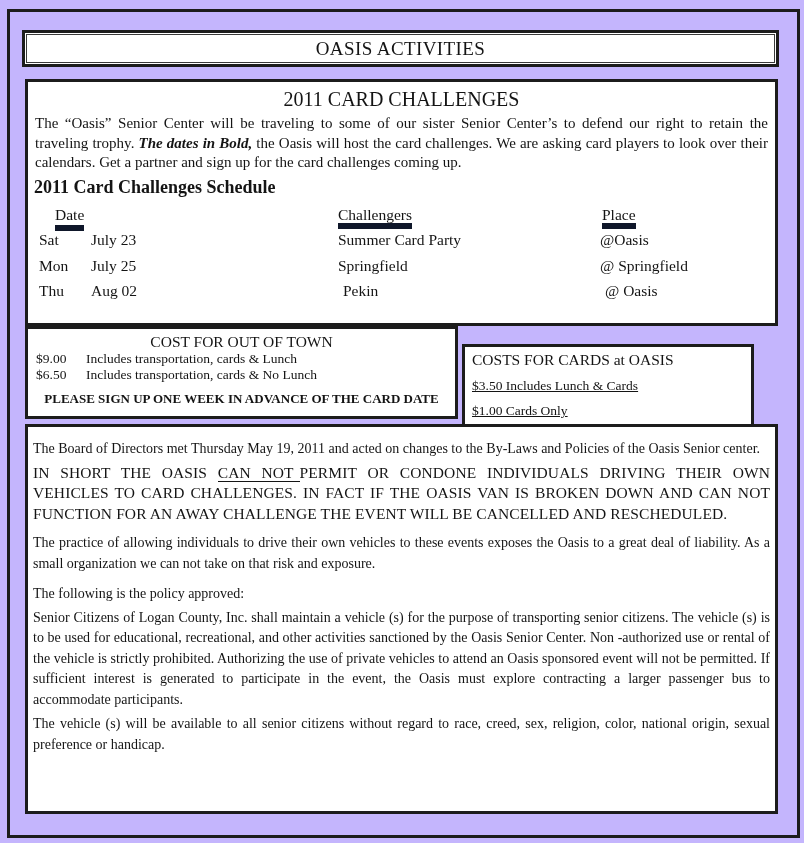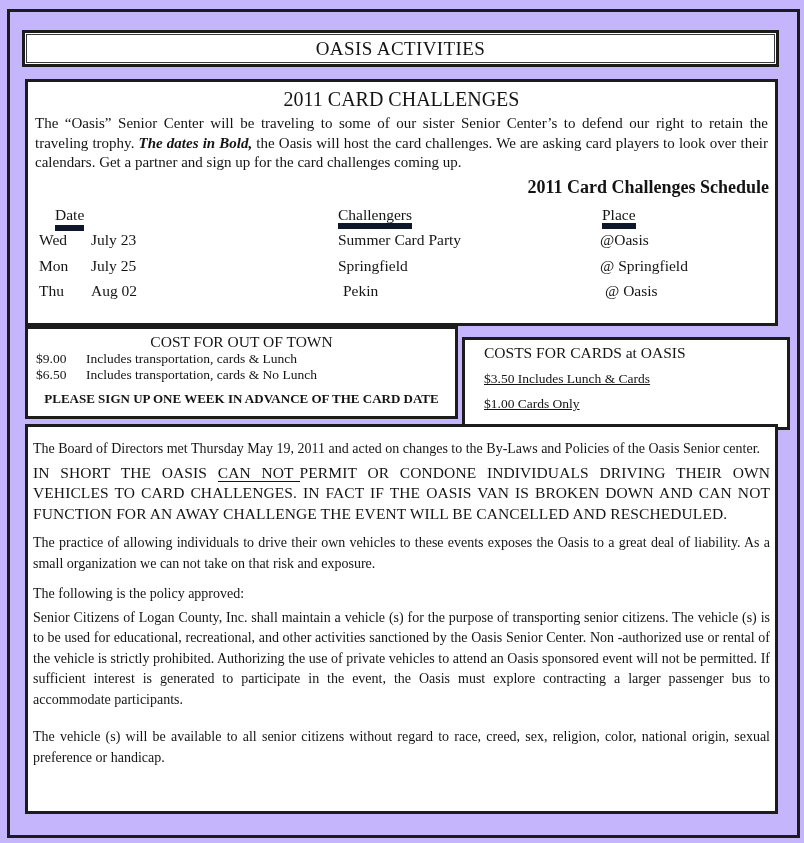--- a/index.html
+++ b/index.html
@@ -20,51 +20,51 @@
     border:1px solid #3a3a3a;margin:1px;height:27px;
     display:flex;align-items:center;justify-content:center;
   }
   .page-title{font-size:19px;letter-spacing:.4px;}
 
   
   .challenges-box{left:25px;top:79px;width:753px;height:247px;padding:4px 6px 0 6px;}
   .challenges-heading{text-align:center;font-size:20px;margin-top:2px;}
   .intro{font-size:15px;line-height:19.5px;text-align:justify;margin-top:3px;padding:0 1px;}
   .intro .bi{font-weight:bold;font-style:italic;}
-  .schedule-heading{text-align:right;font-size:18px;font-weight:bold;margin-top:4px;}
+  .schedule-heading{text-align:left;font-size:18px;font-weight:bold;margin-top:4px;}
   .sched{margin-top:7px;font-size:15.5px;}
   .srow{display:flex;height:25.5px;align-items:flex-start;line-height:20px;}
   .c-daydate{width:304px;display:flex;}
   .c-day{width:52px;padding-left:5px;}
   .c-date{flex:1;}
   .c-chal{width:262px;}
   .c-place{flex:1;}
   .hdr .u{border-bottom:6px solid #0f172a;padding-bottom:0px;}
   .hdr .h-date{margin-left:21px;}
   .hdr .h-place{margin-left:2px;}
 
   
   .cost-left{left:25px;top:326px;width:433px;height:93px;padding:3px 5px;}
-  .cost-right{left:462px;top:337px;width:328px;height:93px;padding:3px 19px;}
+  .cost-right{left:462px;top:344px;width:292px;height:93px;padding:3px 7px;}
   .cost-title-c{text-align:center;font-size:15.5px;margin-top:1px;}
   .cost-title-l{font-size:15.5px;margin-top:1px;}
   .citem{display:flex;font-size:13.5px;margin-top:0;}
   .citem .price{width:50px;padding-left:3px;}
   .citem2{font-size:13.5px;margin-top:9px;text-decoration:underline;}
   .signup-note{font-size:13px;font-weight:bold;text-align:center;margin-top:8px;}
 
   
   .policy-box{left:25px;top:424px;width:753px;height:390px;padding:12px 4px 0 4px;}
   .policy-box p{margin:0;font-size:14px;line-height:20.5px;text-align:justify;padding:0 1px;}
   p.p-caps{font-size:15.5px;margin-top:3px;letter-spacing:.1px;}
   .u-cn{border-bottom:1.5px solid #141414;padding-right:6px;}
   p.p3{margin-top:9px;}
   p.p4{margin-top:10px;text-align:left;}
   p.p5{margin-top:3px;}
-  p.p6{margin-top:17px;}
+  p.p6{margin-top:4px;}
 </style>
 </head>
 <body>
 
 <div class="canvas">
   <div class="page-border"></div>
 
   <div class="box title-box">
     <div class="title-inner">
       <span class="page-title">OASIS ACTIVITIES</span>
@@ -79,21 +79,21 @@
     <div class="sched">
       <div class="srow hdr">
         <span class="c-daydate">
             <span class="u h-date">Date</span>
           </span>
         <span class="c-chal"><span class="u">Challengers</span></span>
         <span class="c-place"><span class="u h-place">Place</span></span>
       </div>
       <div class="srow">
         <span class="c-daydate">
-            <span class="c-day">Wed</span>
+            <span class="c-day">Sat</span>
             <span class="c-date">July 23</span>
           </span>
         <span class="c-chal">Summer Card Party</span>
         <span class="c-place">@Oasis</span>
       </div>
       <div class="srow">
         <span class="c-daydate">
             <span class="c-day">Mon</span>
             <span class="c-date">July 25</span>
           </span>

